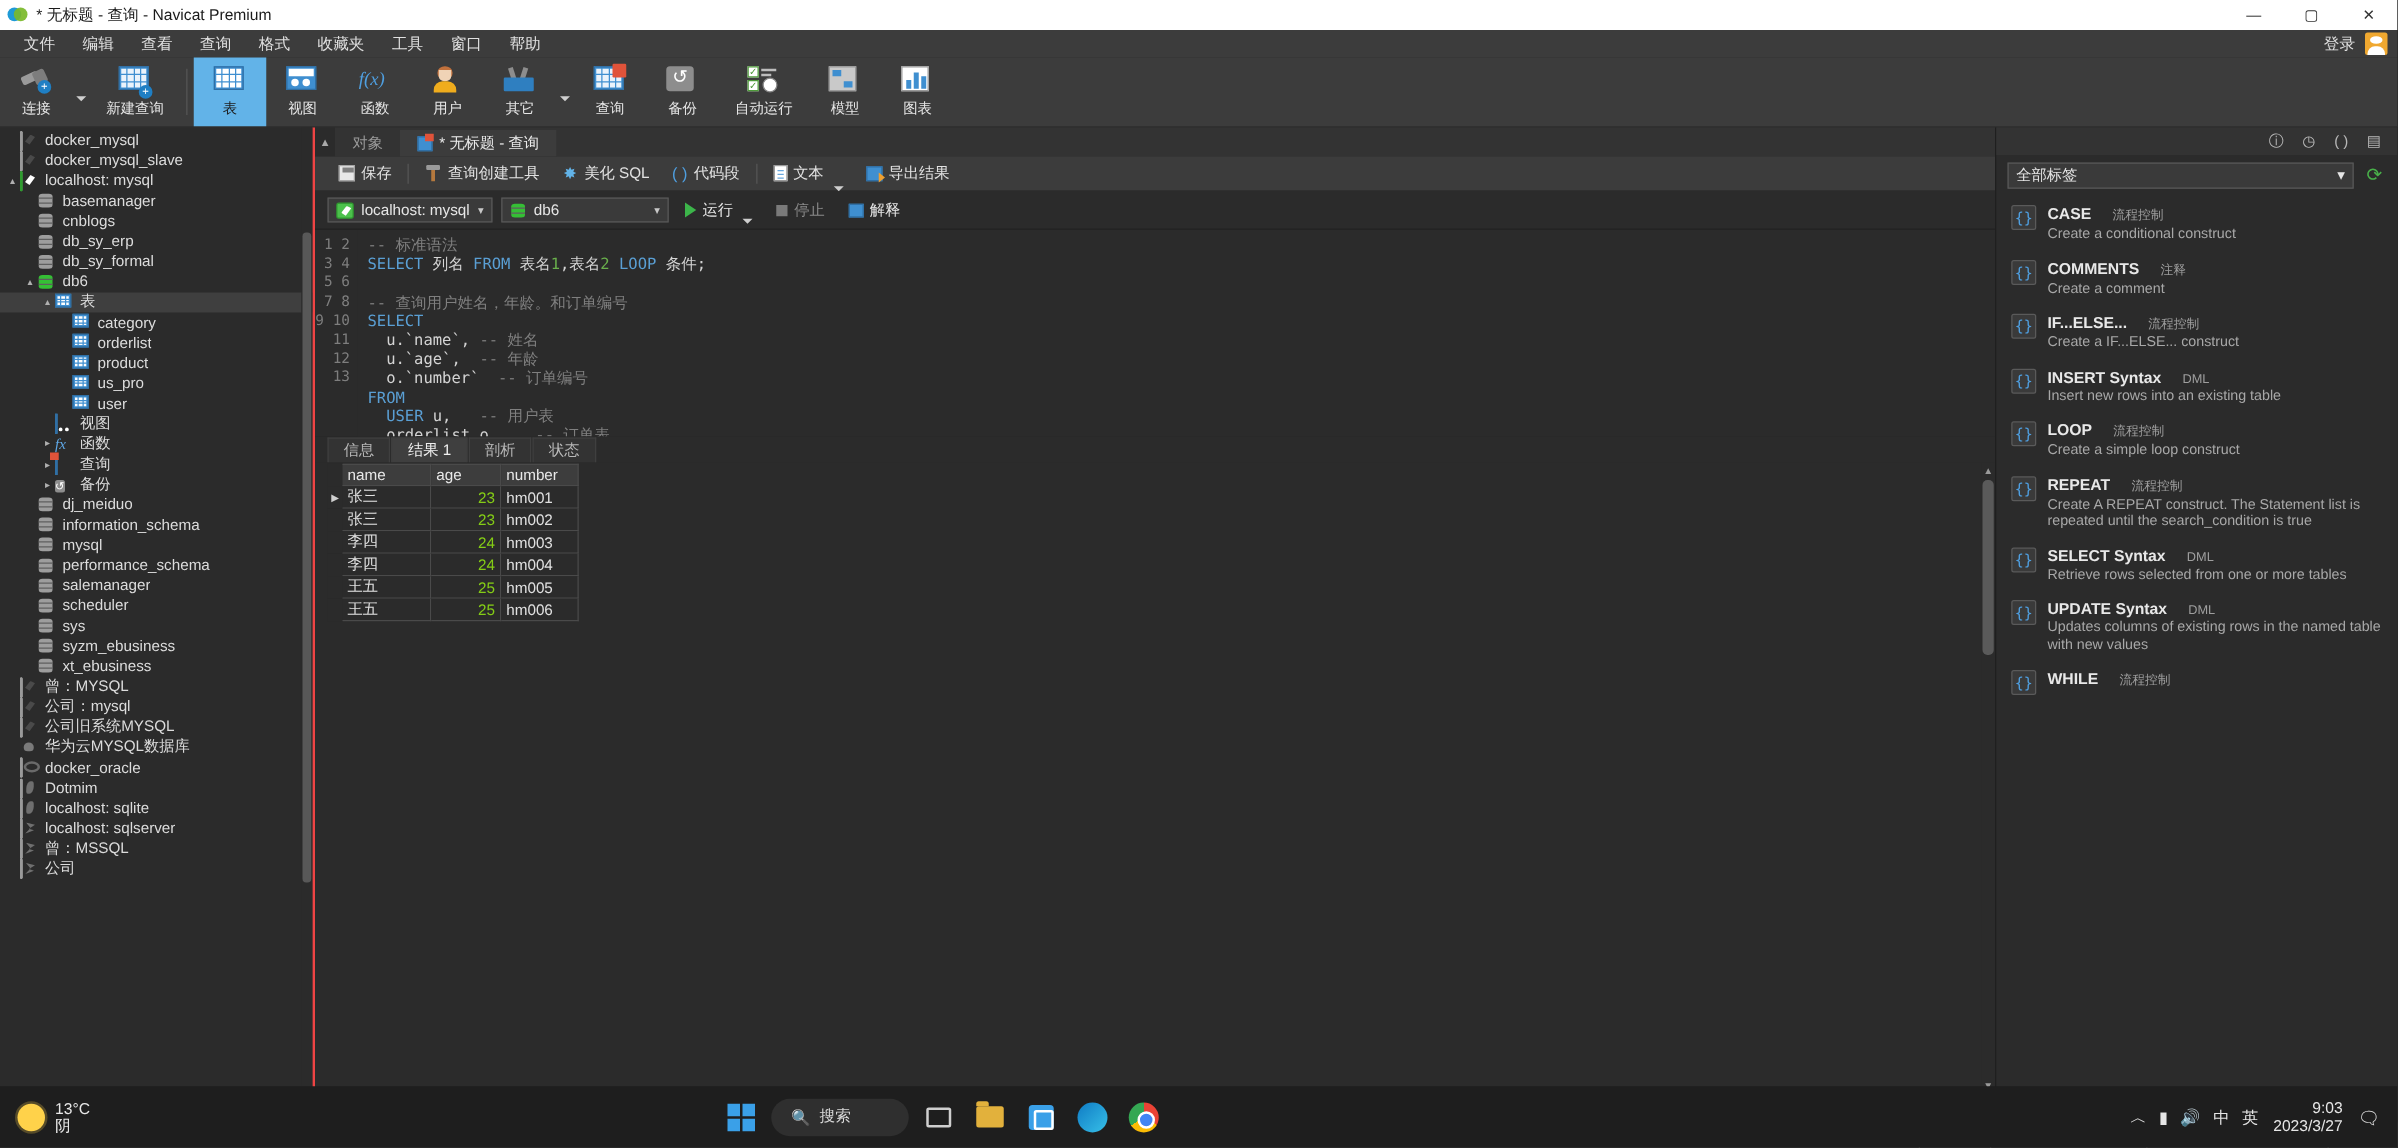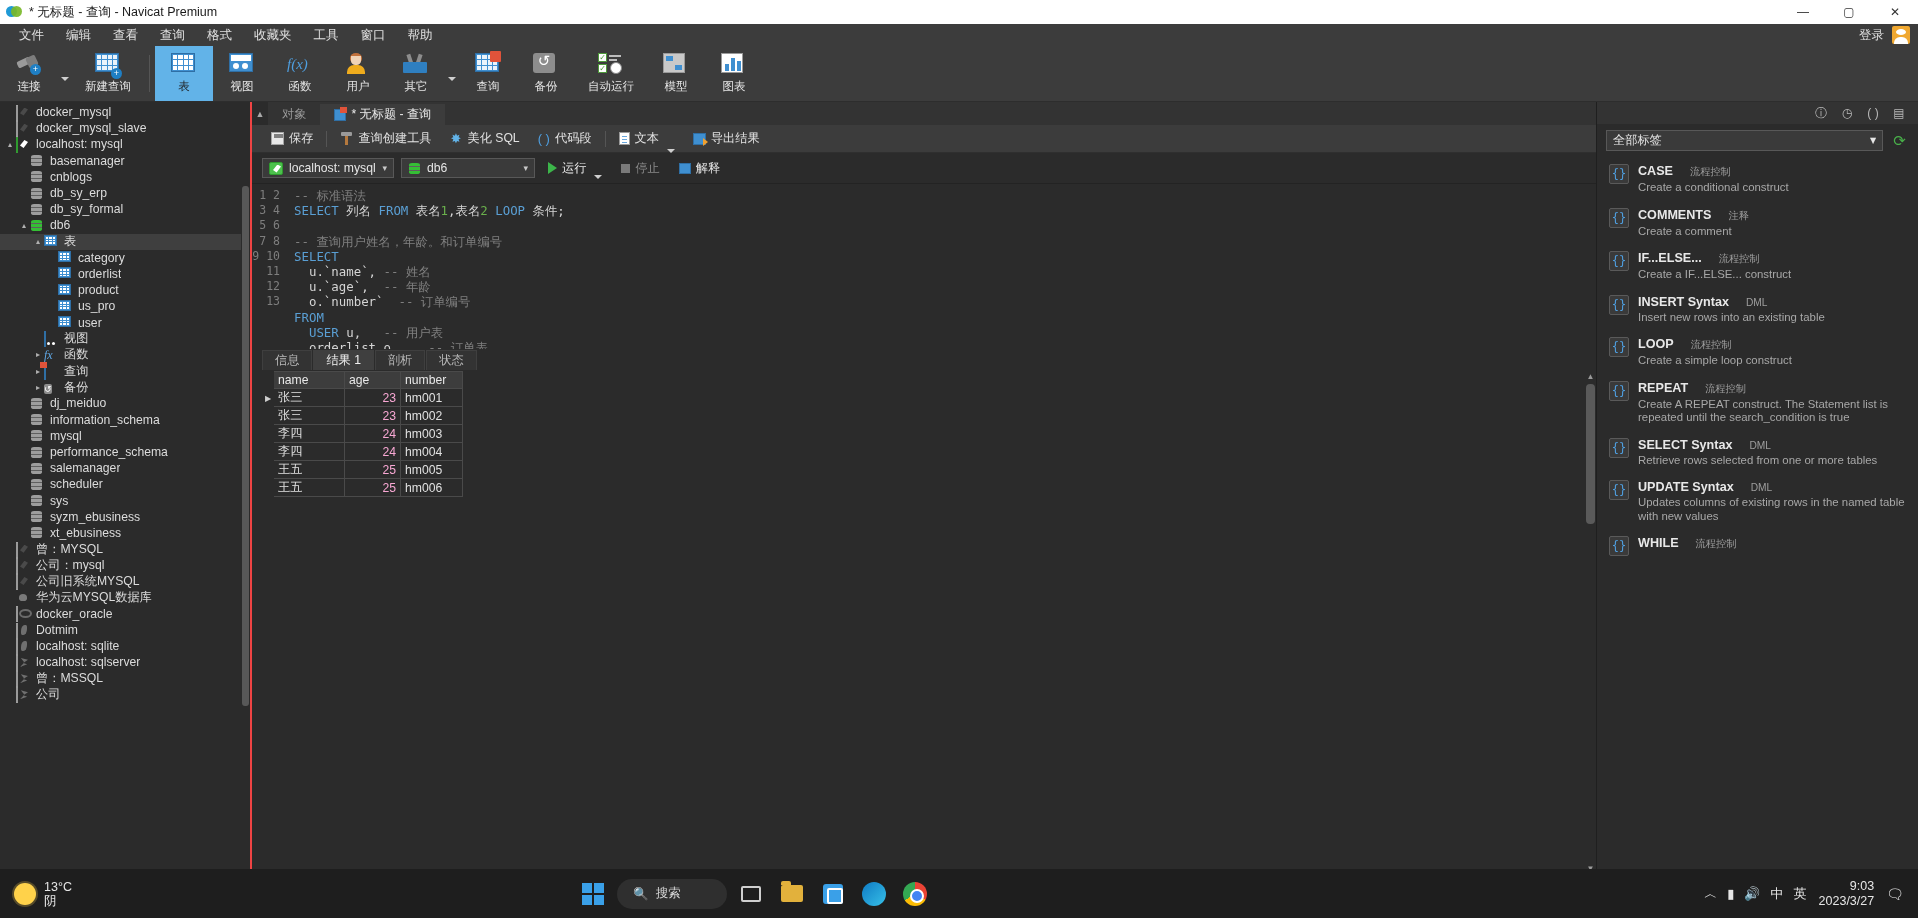--- a/index.html
+++ b/index.html
@@ -204,21 +204,21 @@
 
   .grid-wrap{ flex:1; background:#2b2b2b; display:flex; flex-direction:column; min-height:0; position:relative;}
   .grid{ margin-left:10px; margin-top:1px; }
   .grow{ display:flex; height:18px; }
   .gmark{ width:12px; background:#2b2b2b; display:flex;align-items:center;justify-content:center; color:#cfcfcf; font-size:8px;}
   .gcell{
     border-right:1px solid #4a4a4a; border-bottom:1px solid #4a4a4a;
     font-size:12.2px; color:#e0e0e0; padding:0 4px; display:flex; align-items:center; background:#2b2b2b;
   }
   .ghead .gcell{ background:#3d3d3d; color:#e8e8e8; border-top:1px solid #4a4a4a; }
-  .gcell.num{ justify-content:flex-end; color:#f9a8d4;}
+  .gcell.num{ justify-content:flex-end; color:#84cc16;}
   .c-name{ width:71px; } .c-age{ width:56px; } .c-number{ width:62px; }
 
   .gridbar{
     height:22px; background:#2b2b2b; display:flex; align-items:center; gap:11px;
     padding-left:12px; flex:none; color:#c9c9c9; font-size:13px; border-top:1px solid #333;
   }
   .gridbar .sp{ margin-left:auto; display:flex; gap:3px; padding-right:8px;}
   .viewbtn{ width:16px;height:15px;border:1px solid #6a6a6a; background:#3a3a3a; display:flex;align-items:center;justify-content:center;}
   .viewbtn.active{ background:#4f4f4f; }
   .viewbtn .mini{ width:10px;height:8px;background:#8fc4ea; display:grid;grid-template-columns:repeat(2,1fr);grid-template-rows:repeat(2,1fr);gap:1px;}

